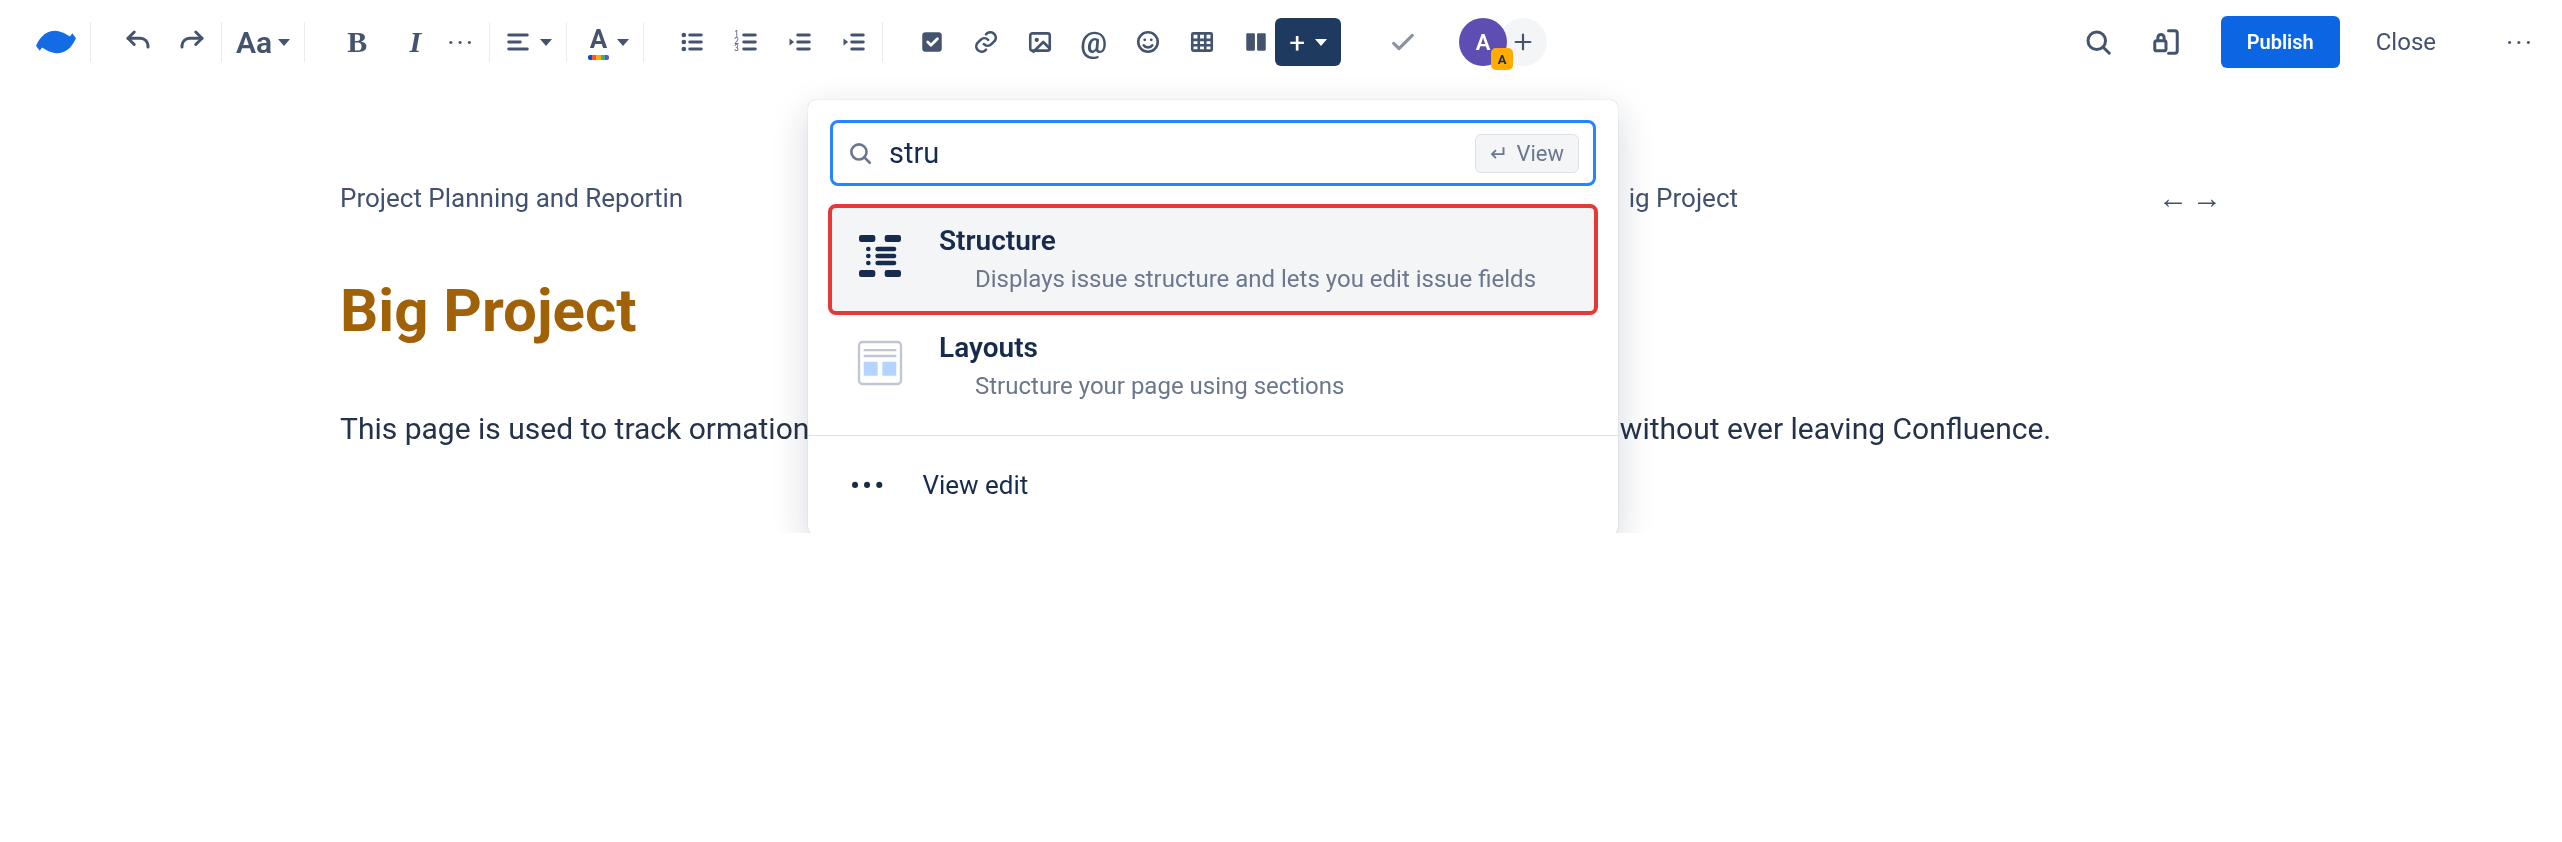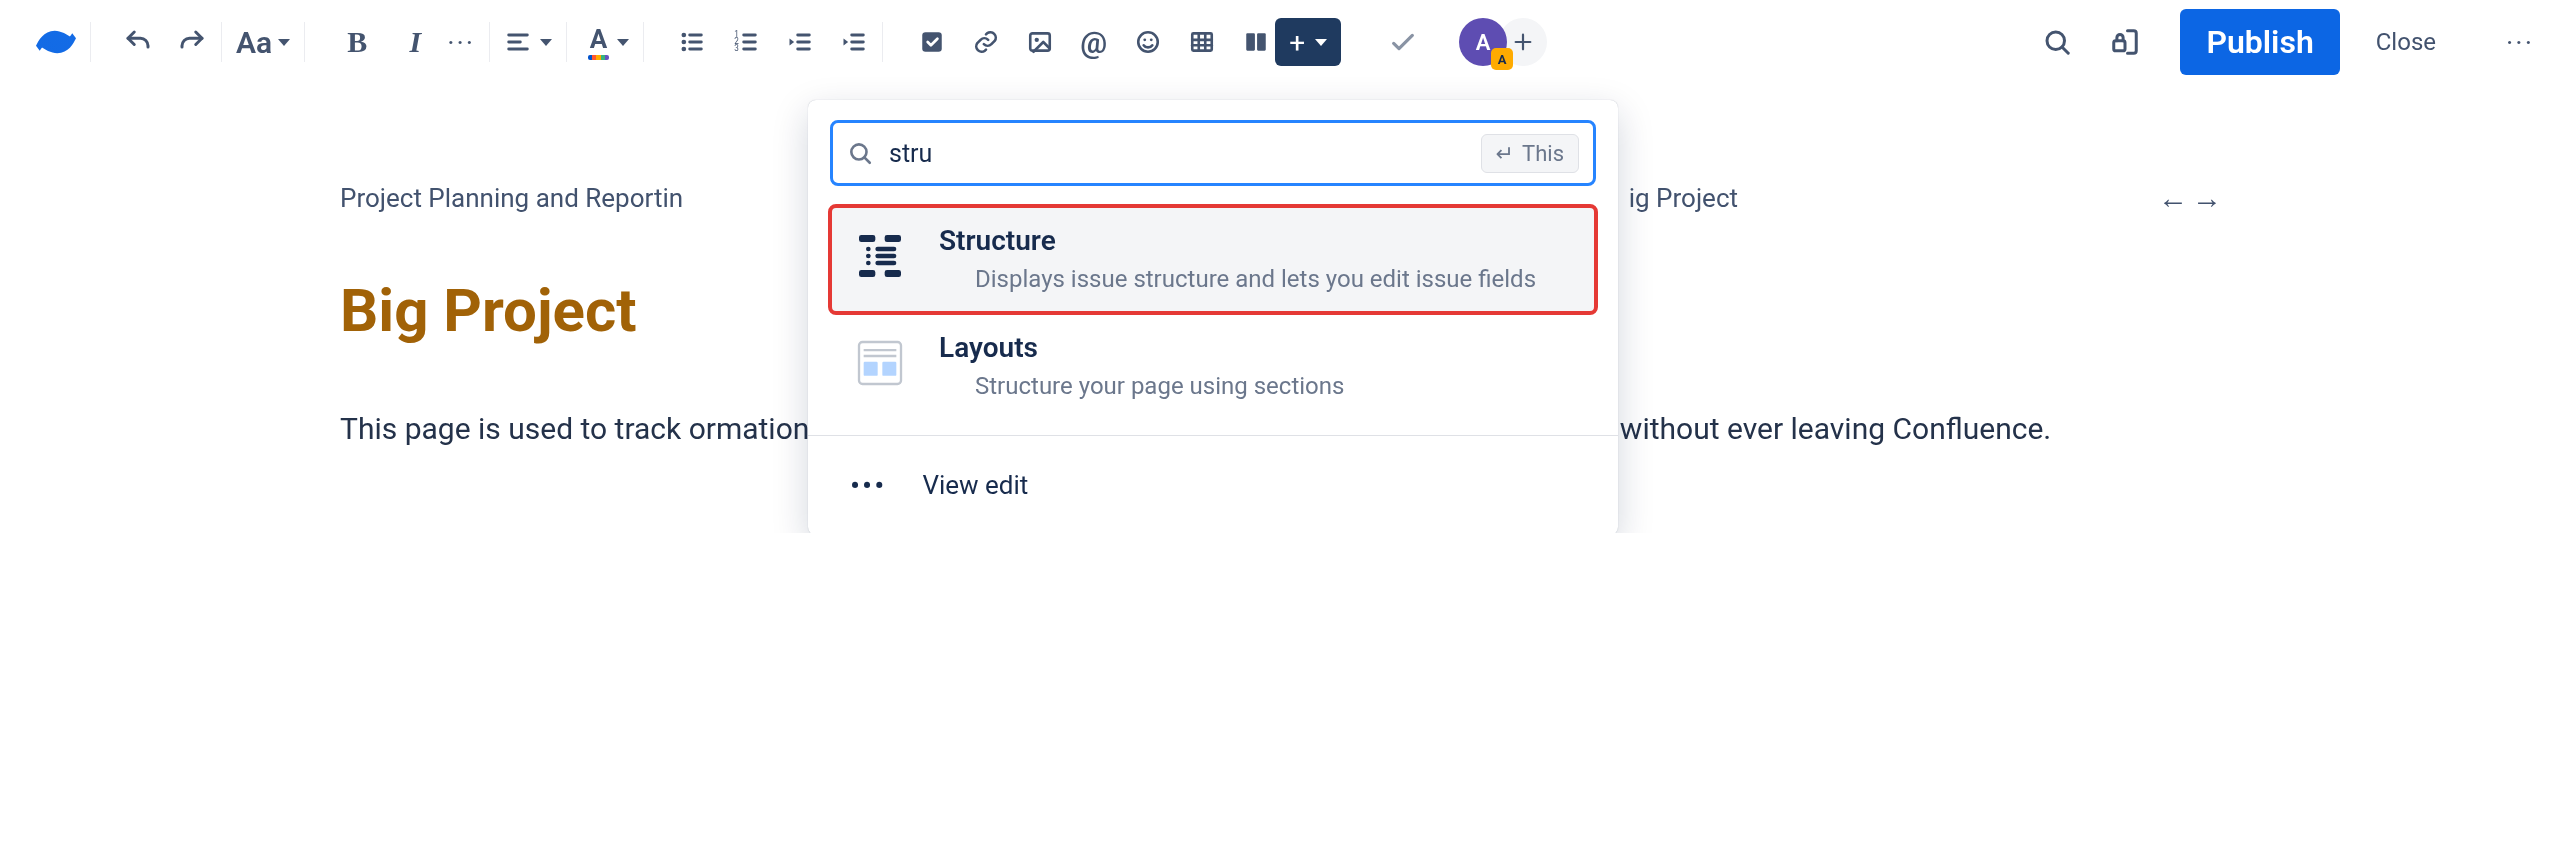--- a/index.html
+++ b/index.html
@@ -118,21 +118,21 @@
     margin-left: -8px;
     color: var(--toolbar-icon);
   }
 
   .spacer { flex: 1 1 auto; }
 
   .publish-btn {
     background: var(--brand);
     color: #fff;
     font-weight: 600;
-    font-size: 32px;
+    font-size: 20px;
     border-radius: 6px;
     padding: 14px 26px;
     display: inline-flex; align-items: center;
   }
   .close-btn {
     font-size: 24px;
     color: var(--ink-soft);
     padding: 14px 20px;
   }
 
@@ -186,21 +186,21 @@
     display: flex; align-items: center;
     border: 3px solid #2684FF;
     border-radius: 8px;
     height: 66px;
     padding: 0 14px;
     gap: 14px;
   }
   .popup-search input {
     flex: 1;
     border: none; outline: none;
-    font-size: 25px;
+    font-size: 29px;
     color: var(--ink);
     font-family: inherit;
     background: transparent;
   }
   .enter-chip {
     background: #F4F5F7;
     border: 1px solid var(--enter-border);
     border-radius: 6px;
     color: var(--enter-text);
     font-size: 22px;
@@ -485,21 +485,21 @@
 <div class="popup">
   <div class="popup-search-wrap">
     <div class="popup-search">
       <svg width="26" height="26" viewBox="0 0 24 24" style="color:#6B778C">
           <circle class="stroke" cx="11" cy="11" r="7"></circle>
           <line class="stroke" x1="21" y1="21" x2="16" y2="16"></line>
         </svg>
       <input type="text" value="stru" style="">
       <span class="enter-chip">
         <span>↵</span>
-        <span>This</span>
+        <span>View</span>
       </span>
     </div>
   </div>
 
   <div class="popup-list">
 
     <div class="popup-item highlight">
       <span class="icon-slot">
         <svg width="56" height="56" viewBox="0 0 48 48">
           <path fill="#172B4D" d="M8 6h10a2 2 0 012 2v2a2 2 0 01-2 2H8a2 2 0 01-2-2V8a2 2 0 012-2zM30 6h10a2 2 0 012 2v2a2 2 0 01-2 2H30a2 2 0 01-2-2V8a2 2 0 012-2zM8 36h10a2 2 0 012 2v2a2 2 0 01-2 2H8a2 2 0 01-2-2v-2a2 2 0 012-2zM30 36h10a2 2 0 012 2v2a2 2 0 01-2 2H30a2 2 0 01-2-2v-2a2 2 0 012-2z"></path>

